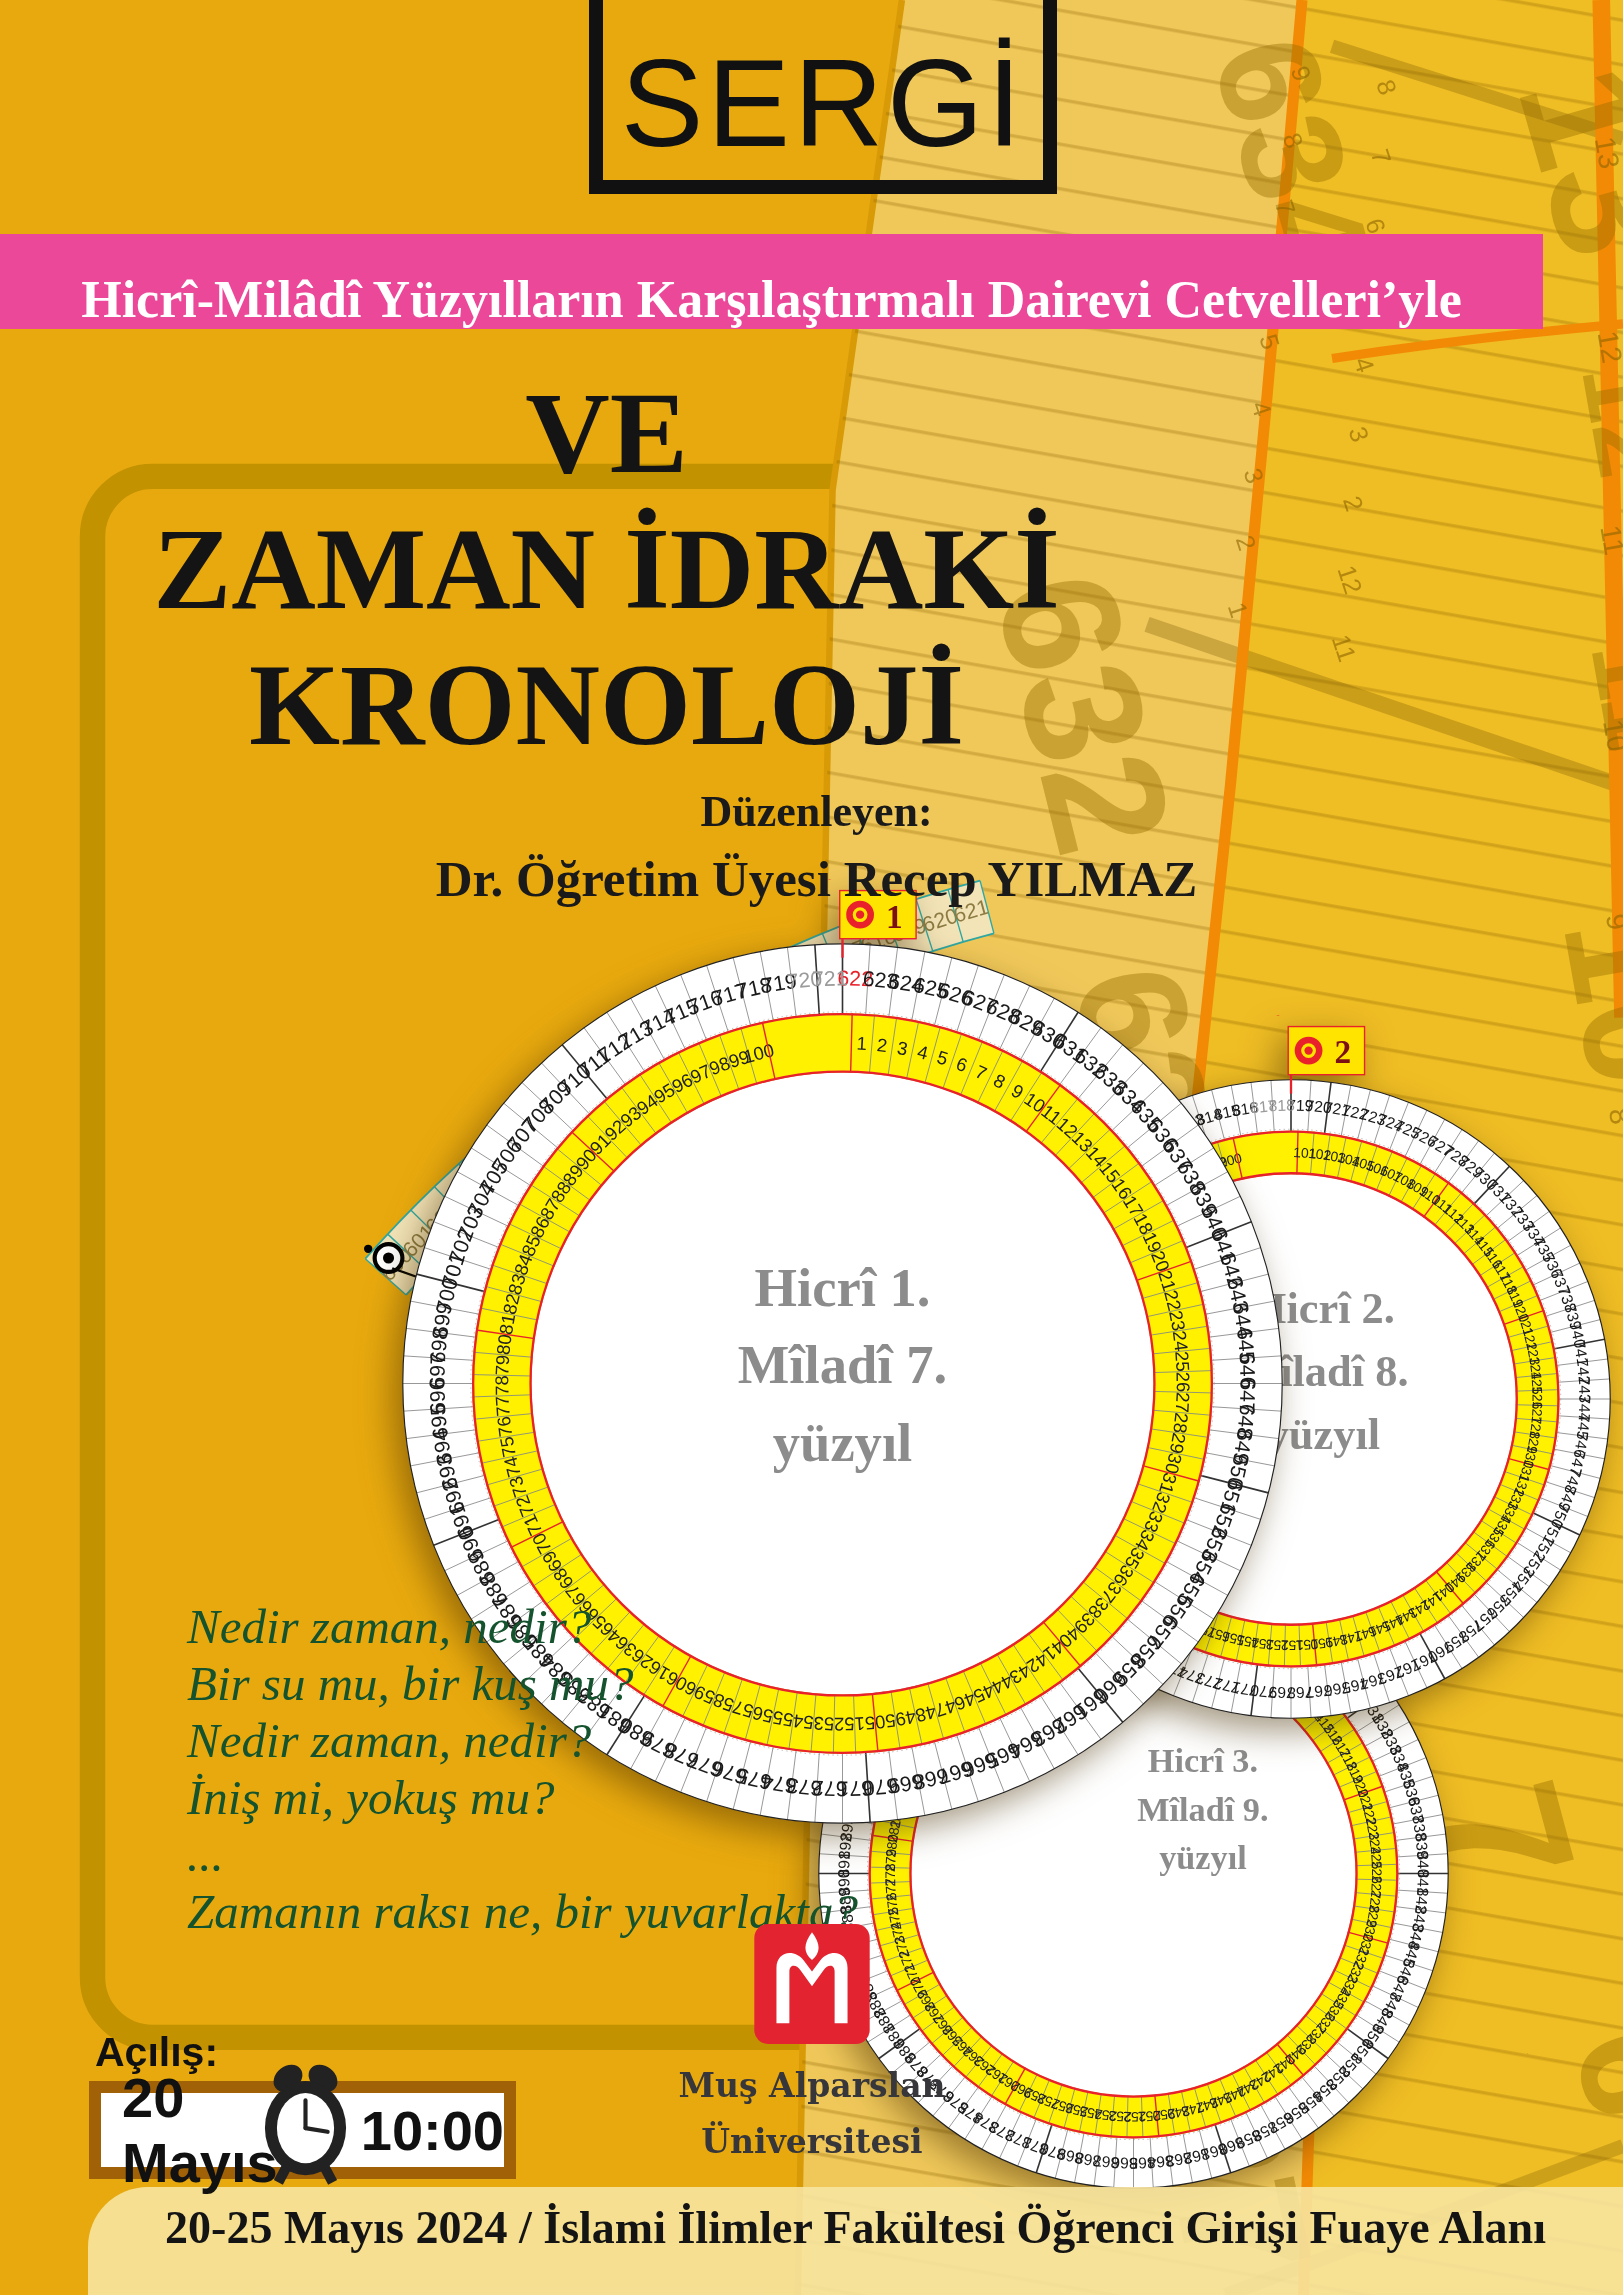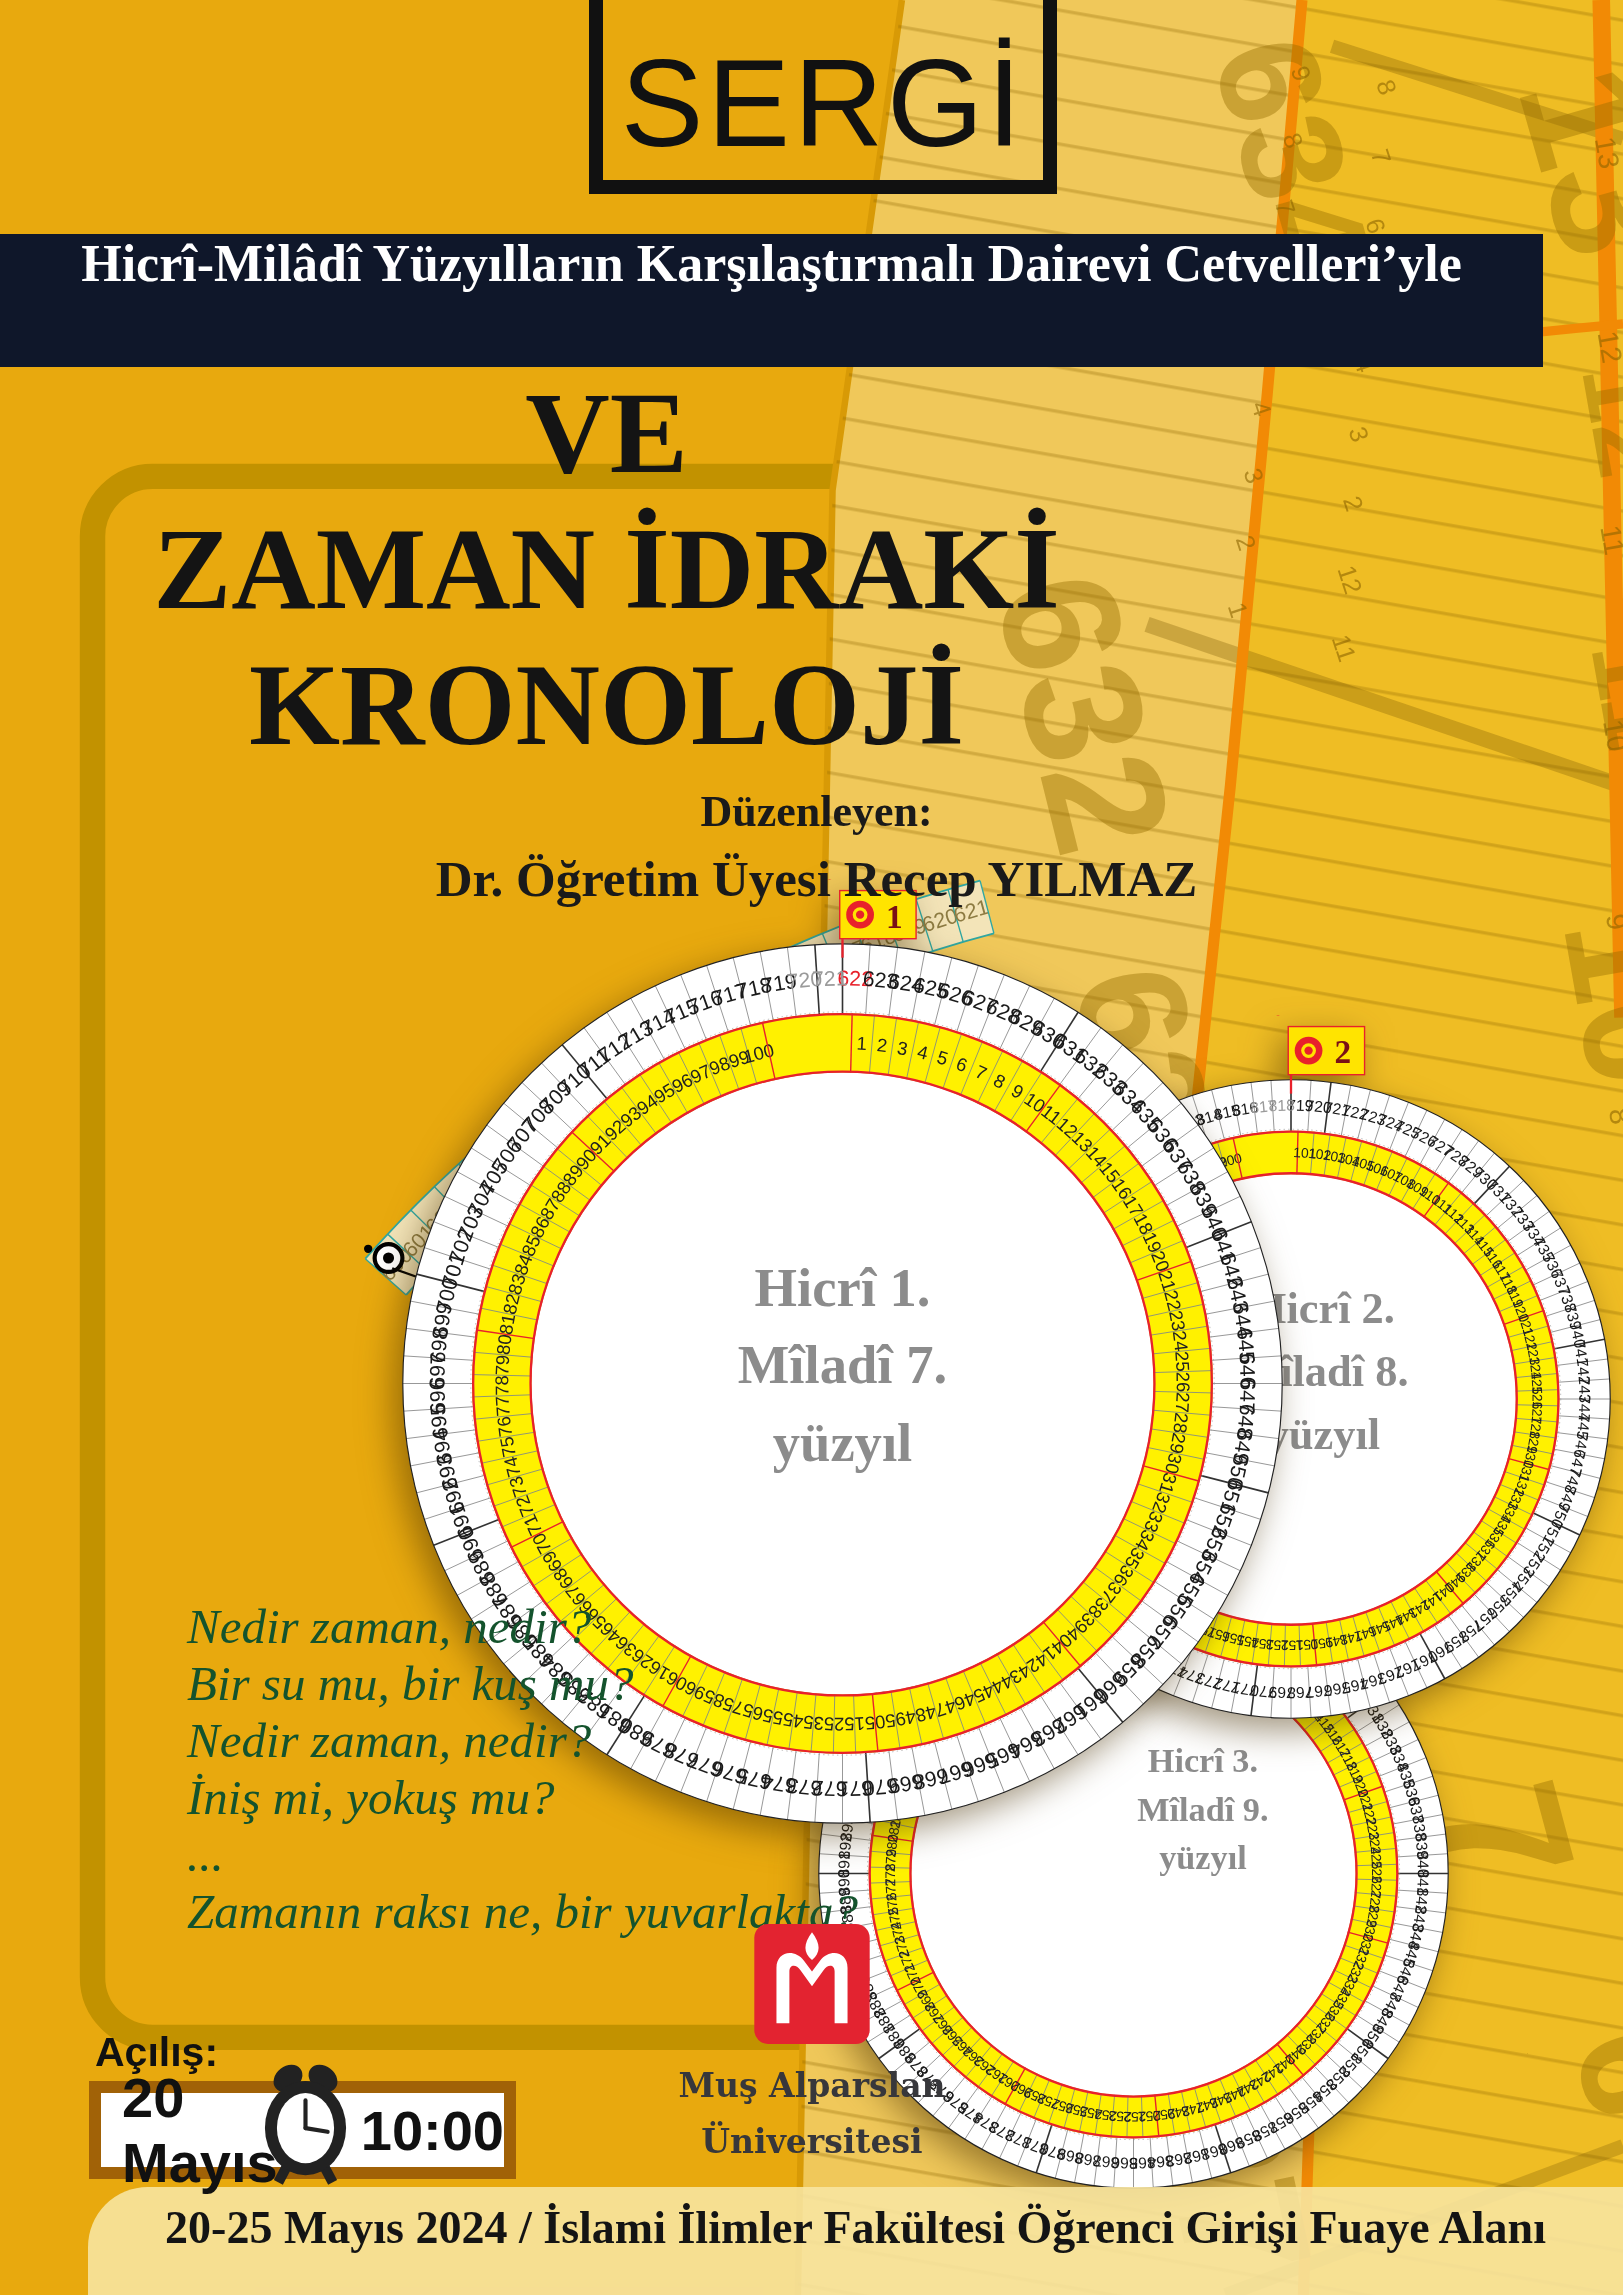--- a/index.html
+++ b/index.html
@@ -8,22 +8,22 @@
   .abs{position:absolute}
   .serif{font-family:"Liberation Serif",serif}
   .sans{font-family:"Liberation Sans",sans-serif}
   .slab{font-family:"DejaVu Serif",serif}
   #bg-svg{left:0;top:0;z-index:1}
   .dial{z-index:4;filter:drop-shadow(-8.3px 12px 17.6px rgba(70,45,0,.50))}
   #dial3{z-index:4}#dial2{z-index:5}#dial1{z-index:6}
   #sergi-box{left:589px;top:-28px;width:440px;height:194px;border:14px solid #111;
              display:flex;align-items:center;justify-content:center;z-index:10}
   #sergi-text{font-size:124px;letter-spacing:3.7px;color:#111;padding-top:40px}
-  #banner{left:0;top:234px;width:1543px;height:133px;background:#0f172a;z-index:10;
-          display:flex;align-items:flex-start;justify-content:center}
+  #banner{left:0;top:234px;width:1543px;height:95px;background:#ec4899;z-index:10;
+          display:flex;align-items:flex-end;justify-content:center}
   #banner-text{color:#fff;font-size:52px;font-weight:bold;white-space:nowrap}
   #title{left:116px;top:365px;width:981px;z-index:10;text-align:center;color:#141414;
          font-weight:bold;font-size:117px;line-height:136px}
   #organizer{left:354px;top:786px;width:925px;z-index:10;text-align:center;color:#1a1a1a}
   #organizer-label{font-size:44px;font-weight:bold}
   #organizer-name{font-size:51px;font-weight:bold;margin-top:13px}
   #poem{left:187px;top:1598px;width:694px;z-index:10;color:#14532d;
         font-style:italic;font-size:49px;line-height:57px}
   #opening-label{left:95px;top:2029px;font-size:41px;font-weight:bold;color:#111;z-index:10}
   #opening-box{left:89px;top:2081px;width:403px;height:74px;background:#fff;

